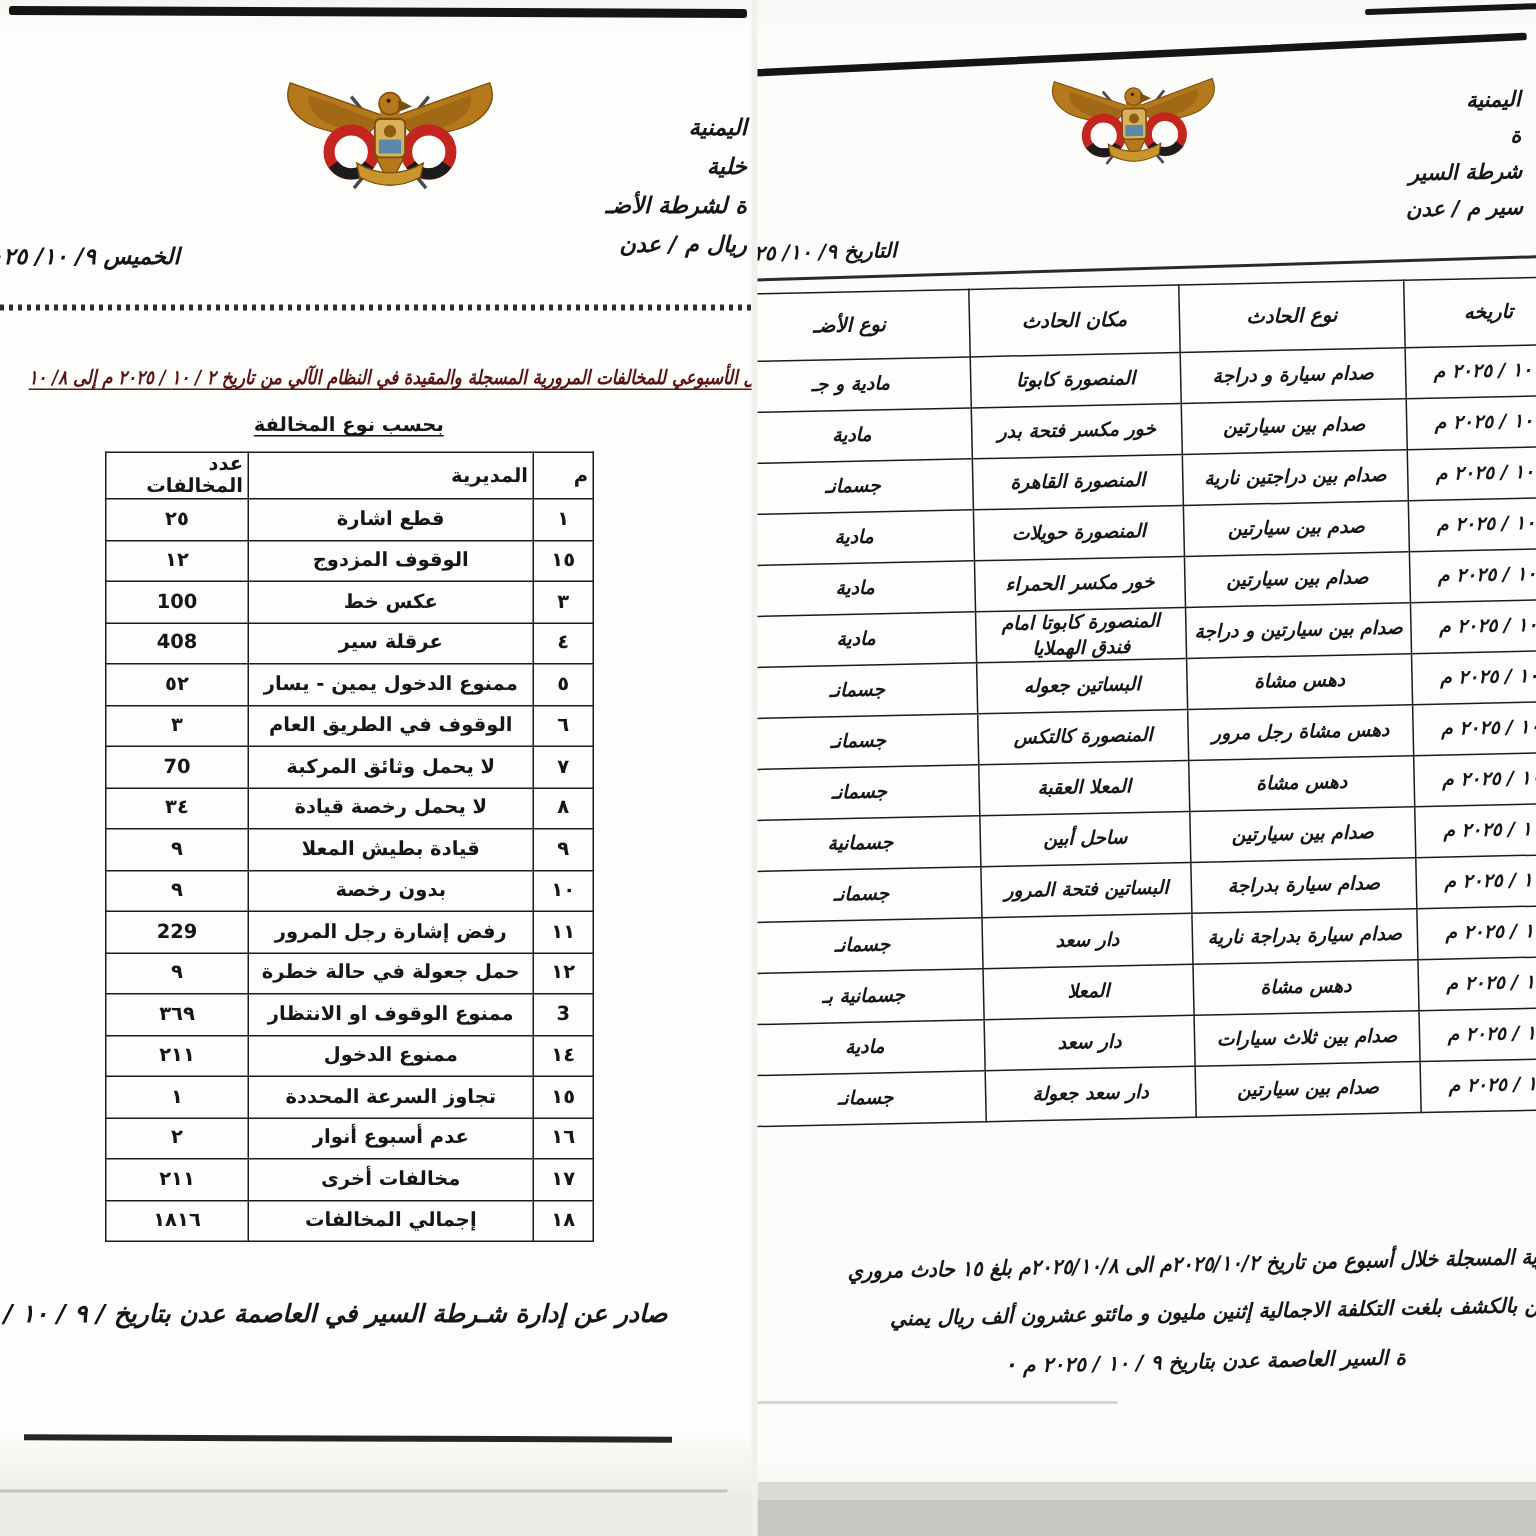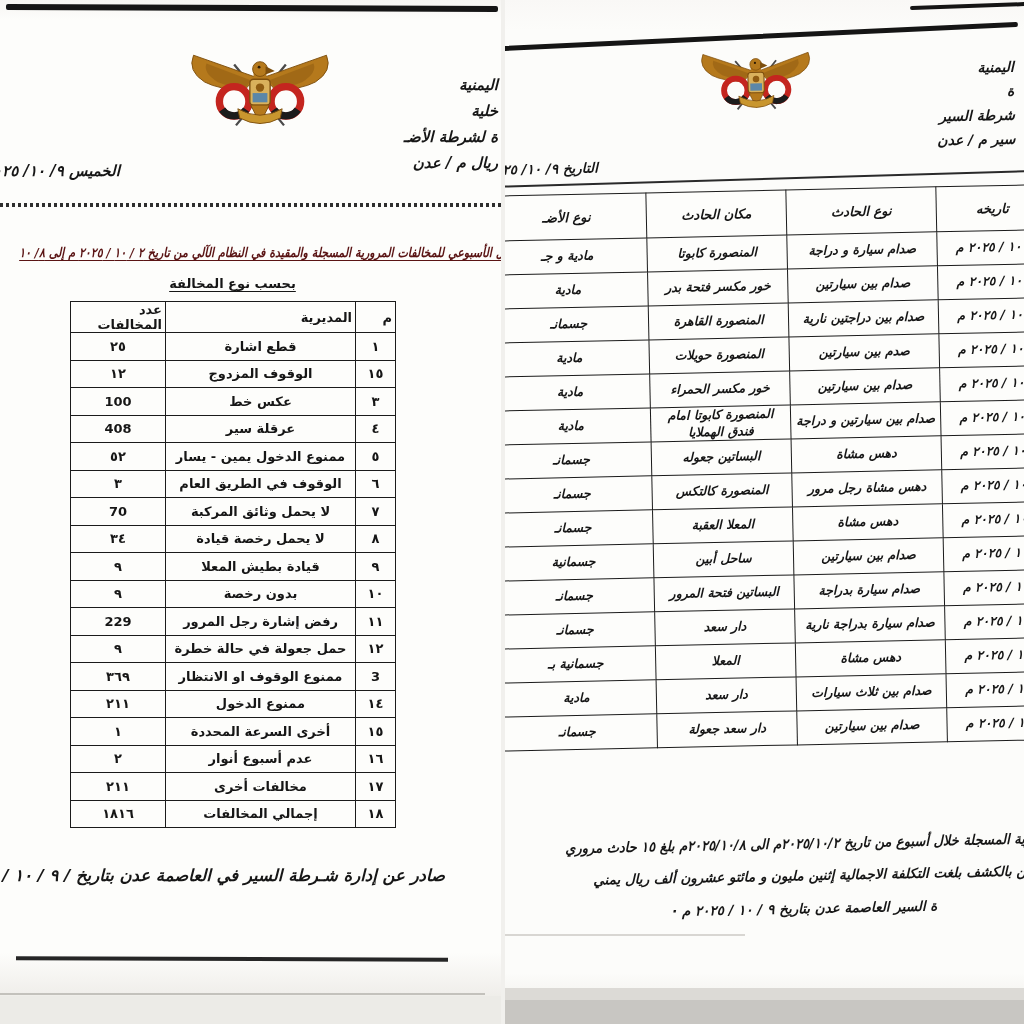--- a/index.html
+++ b/index.html
@@ -200,21 +200,21 @@
           <td>ممنوع الوقوف او الانتظار</td>
           <td>٣٦٩</td>
         </tr>
         <tr>
           <td>١٤</td>
           <td>ممنوع الدخول</td>
           <td>٢١١</td>
         </tr>
         <tr>
           <td>١٥</td>
-          <td>أخرى السرعة المحددة</td>
+          <td>تجاوز السرعة المحددة</td>
           <td>١</td>
         </tr>
         <tr>
           <td>١٦</td>
           <td>عدم أسبوع أنوار</td>
           <td>٢</td>
         </tr>
         <tr>
           <td>١٧</td>
           <td>مخالفات أخرى</td>

